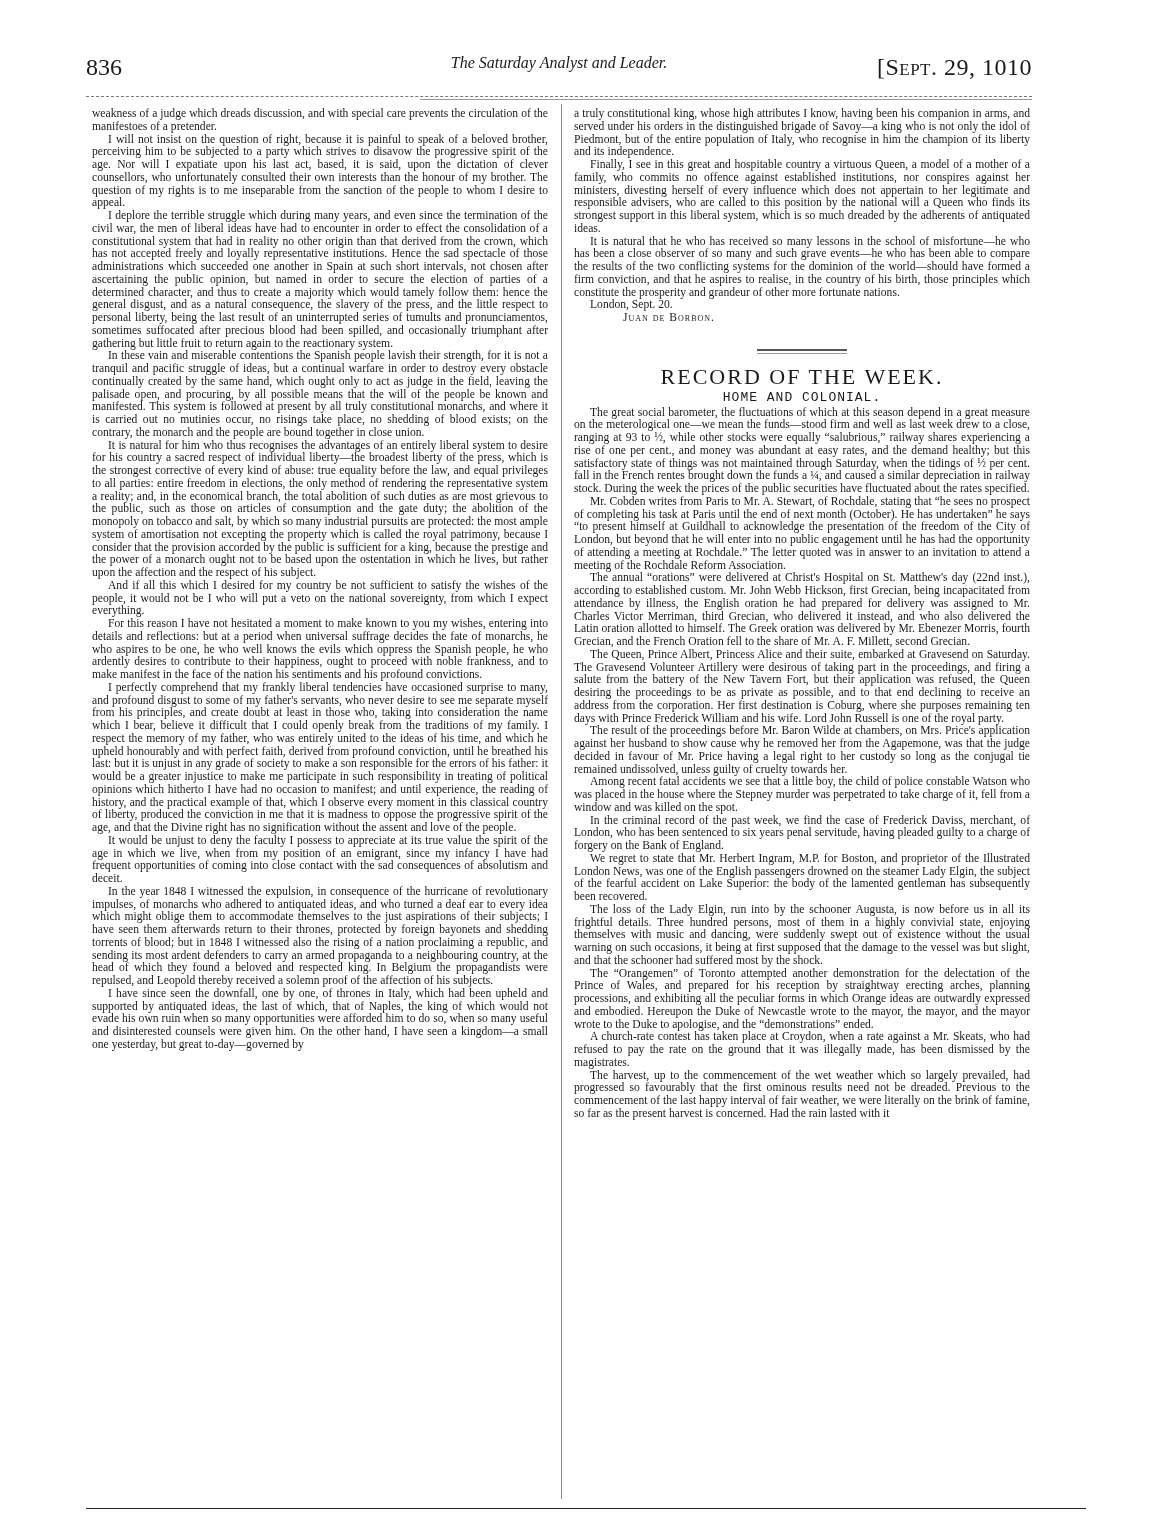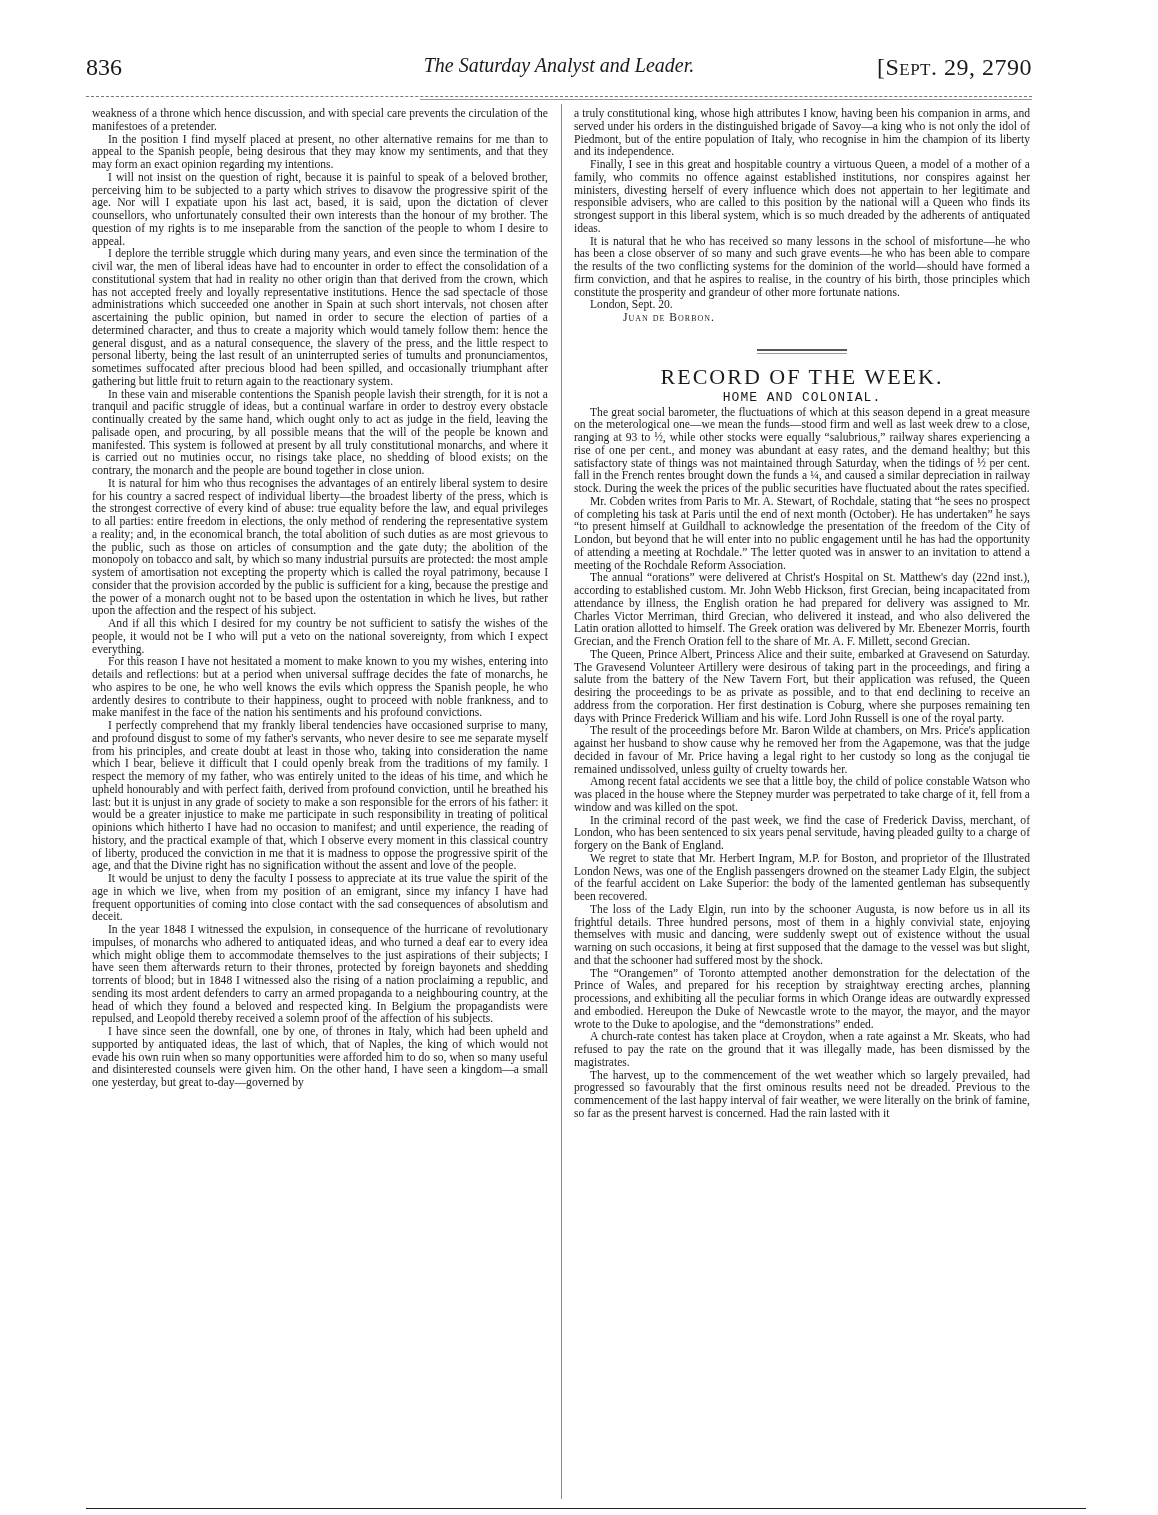--- a/index.html
+++ b/index.html
@@ -2,21 +2,21 @@
 <html><head>
 <meta charset="utf-8">
 <style>
   html, body { margin: 0; padding: 0; background: #ffffff; }
   body { width: 1158px; height: 1515px; position: relative; overflow: hidden;
          font-family: "DejaVu Serif", "Liberation Serif", serif; color: #1a1a1a; }
   .page { position: absolute; left: 0; top: 0; width: 1158px; height: 1194px; }
   .header { position: absolute; left: 86px; top: 50px; width: 946px; height: 40px; }
   .pgnum { position: absolute; left: 0; top: 4px; font-size: 24px; font-family: "Liberation Serif", serif; }
   .masthead { position: absolute; left: 0; right: 0; top: 4px; text-align: center;
-              font-size: 20px; font-style: italic; font-family: "Liberation Serif", serif; }
+              font-size: 16px; font-style: italic; font-family: "Liberation Serif", serif; }
   .date { position: absolute; right: 0; top: 4px; font-size: 24px; font-family: "Liberation Serif", serif; letter-spacing: 0.5px; }
   .date .sc { font-variant: small-caps; }
   .hrule { position: absolute; left: 86px; top: 96px; width: 946px; height: 0;
            border-top: 1px dashed #777; }
   .hrule2 { position: absolute; left: 420px; top: 99px; width: 612px; height: 0; border-top: 1px solid #999; }
   .col { position: absolute; top: 108px; font-family: "Liberation Serif", serif;
          font-size: 11.6px; line-height: 12.75px; text-align: justify; }
   .col.left { left: 92px; width: 456px; }
   .col.right { left: 574px; width: 456px; }
   .vrule { position: absolute; left: 561px; top: 104px; width: 0; height: 1395px; border-left: 1px solid #888; }
@@ -30,30 +30,29 @@
   .bottom-rule { position: absolute; left: 86px; top: 1508px; width: 1000px; border-top: 1px solid #222; }
 </style>
 </head>
 <body>
 
 <div class="page">
 
   <div class="header">
     <span class="pgnum">836</span>
     <span class="masthead">The Saturday Analyst and Leader.</span>
-    <span class="date"><span>[</span><span class="sc">Sept.</span><span> 29, 2790</span></span>
+    <span class="date"><span>[</span><span class="sc">Sept.</span><span> 29, 1010</span></span>
   </div>
   <div class="hrule"></div>
   <div class="hrule2"></div>
 
   <div class="vrule"></div>
 
   <div class="col left">
-    <p class="noindent">weakness of a throne which hence discussion, and with special care prevents the circulation of the manifestoes of a pretender.</p>
-    <p>In the position I find myself placed at present, no other alternative remains for me than to appeal to the Spanish people, being desirous that they may know my sentiments, and that they may form an exact opinion regarding my intentions.</p>
+    <p class="noindent">weakness of a judge which dreads discussion, and with special care prevents the circulation of the manifestoes of a pretender.</p>
     <p>I will not insist on the question of right, because it is painful to speak of a beloved brother, perceiving him to be subjected to a party which strives to disavow the progressive spirit of the age. Nor will I expatiate upon his last act, based, it is said, upon the dictation of clever counsellors, who unfortunately consulted their own interests than the honour of my brother. The question of my rights is to me inseparable from the sanction of the people to whom I desire to appeal.</p>
     <p>I deplore the terrible struggle which during many years, and even since the termination of the civil war, the men of liberal ideas have had to encounter in order to effect the consolidation of a constitutional system that had in reality no other origin than that derived from the crown, which has not accepted freely and loyally representative institutions. Hence the sad spectacle of those administrations which succeeded one another in Spain at such short intervals, not chosen after ascertaining the public opinion, but named in order to secure the election of parties of a determined character, and thus to create a majority which would tamely follow them: hence the general disgust, and as a natural consequence, the slavery of the press, and the little respect to personal liberty, being the last result of an uninterrupted series of tumults and pronunciamentos, sometimes suffocated after precious blood had been spilled, and occasionally triumphant after gathering but little fruit to return again to the reactionary system.</p>
     <p>In these vain and miserable contentions the Spanish people lavish their strength, for it is not a tranquil and pacific struggle of ideas, but a continual warfare in order to destroy every obstacle continually created by the same hand, which ought only to act as judge in the field, leaving the palisade open, and procuring, by all possible means that the will of the people be known and manifested. This system is followed at present by all truly constitutional monarchs, and where it is carried out no mutinies occur, no risings take place, no shedding of blood exists; on the contrary, the monarch and the people are bound together in close union.</p>
     <p>It is natural for him who thus recognises the advantages of an entirely liberal system to desire for his country a sacred respect of individual liberty—the broadest liberty of the press, which is the strongest corrective of every kind of abuse: true equality before the law, and equal privileges to all parties: entire freedom in elections, the only method of rendering the representative system a reality; and, in the economical branch, the total abolition of such duties as are most grievous to the public, such as those on articles of consumption and the gate duty; the abolition of the monopoly on tobacco and salt, by which so many industrial pursuits are protected: the most ample system of amortisation not excepting the property which is called the royal patrimony, because I consider that the provision accorded by the public is sufficient for a king, because the prestige and the power of a monarch ought not to be based upon the ostentation in which he lives, but rather upon the affection and the respect of his subject.</p>
     <p>And if all this which I desired for my country be not sufficient to satisfy the wishes of the people, it would not be I who will put a veto on the national sovereignty, from which I expect everything.</p>
     <p>For this reason I have not hesitated a moment to make known to you my wishes, entering into details and reflections: but at a period when universal suffrage decides the fate of monarchs, he who aspires to be one, he who well knows the evils which oppress the Spanish people, he who ardently desires to contribute to their happiness, ought to proceed with noble frankness, and to make manifest in the face of the nation his sentiments and his profound convictions.</p>
     <p>I perfectly comprehend that my frankly liberal tendencies have occasioned surprise to many, and profound disgust to some of my father's servants, who never desire to see me separate myself from his principles, and create doubt at least in those who, taking into consideration the name which I bear, believe it difficult that I could openly break from the traditions of my family. I respect the memory of my father, who was entirely united to the ideas of his time, and which he upheld honourably and with perfect faith, derived from profound conviction, until he breathed his last: but it is unjust in any grade of society to make a son responsible for the errors of his father: it would be a greater injustice to make me participate in such responsibility in treating of political opinions which hitherto I have had no occasion to manifest; and until experience, the reading of history, and the practical example of that, which I observe every moment in this classical country of liberty, produced the conviction in me that it is madness to oppose the progressive spirit of the age, and that the Divine right has no signification without the assent and love of the people.</p>
     <p>It would be unjust to deny the faculty I possess to appreciate at its true value the spirit of the age in which we live, when from my position of an emigrant, since my infancy I have had frequent opportunities of coming into close contact with the sad consequences of absolutism and deceit.</p>
     <p>In the year 1848 I witnessed the expulsion, in consequence of the hurricane of revolutionary impulses, of monarchs who adhered to antiquated ideas, and who turned a deaf ear to every idea which might oblige them to accommodate themselves to the just aspirations of their subjects; I have seen them afterwards return to their thrones, protected by foreign bayonets and shedding torrents of blood; but in 1848 I witnessed also the rising of a nation proclaiming a republic, and sending its most ardent defenders to carry an armed propaganda to a neighbouring country, at the head of which they found a beloved and respected king. In Belgium the propagandists were repulsed, and Leopold thereby received a solemn proof of the affection of his subjects.</p>
     <p>I have since seen the downfall, one by one, of thrones in Italy, which had been upheld and supported by antiquated ideas, the last of which, that of Naples, the king of which would not evade his own ruin when so many opportunities were afforded him to do so, when so many useful and disinterested counsels were given him. On the other hand, I have seen a kingdom—a small one yesterday, but great to-day—governed by</p>

